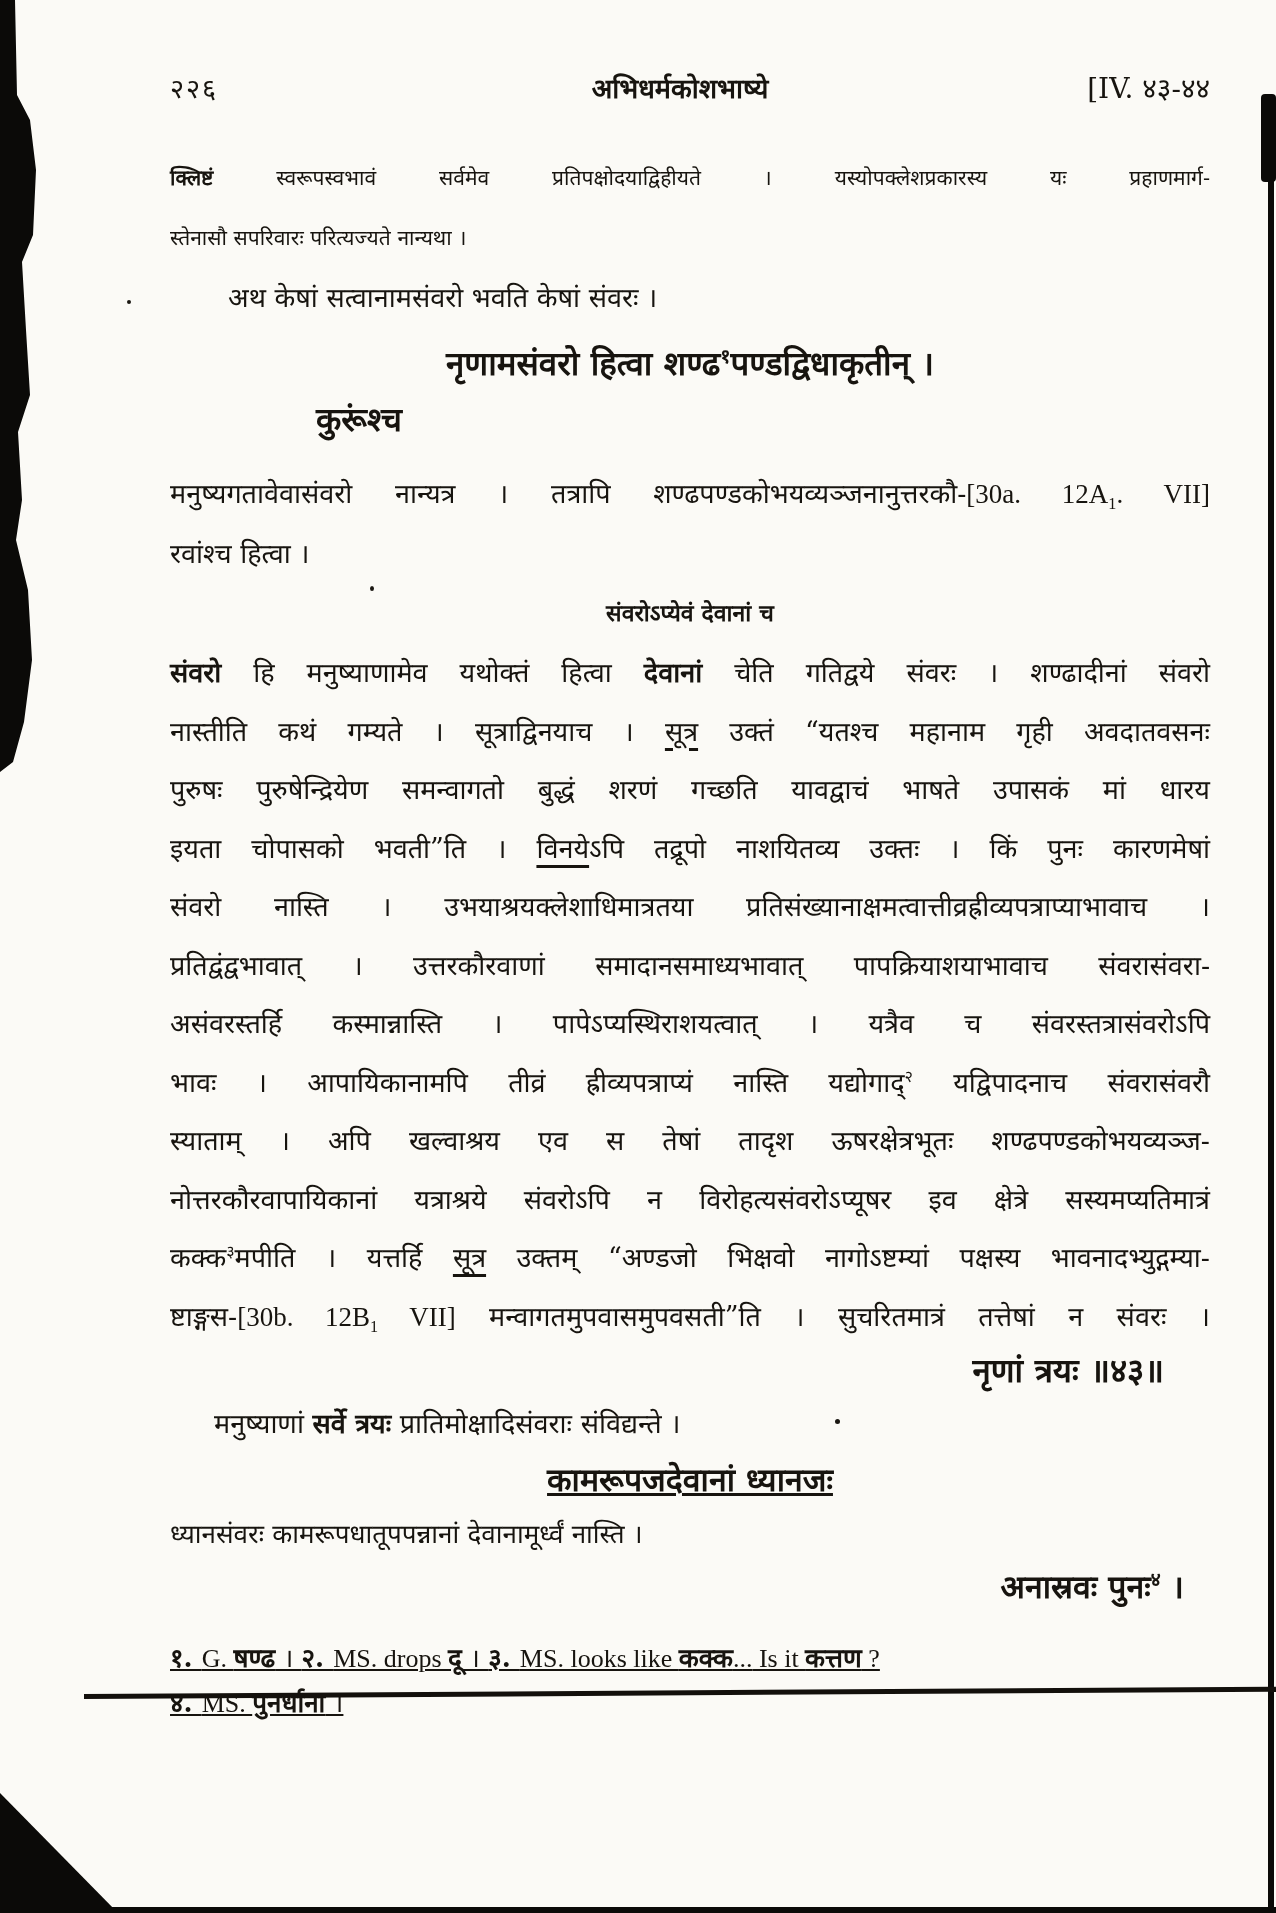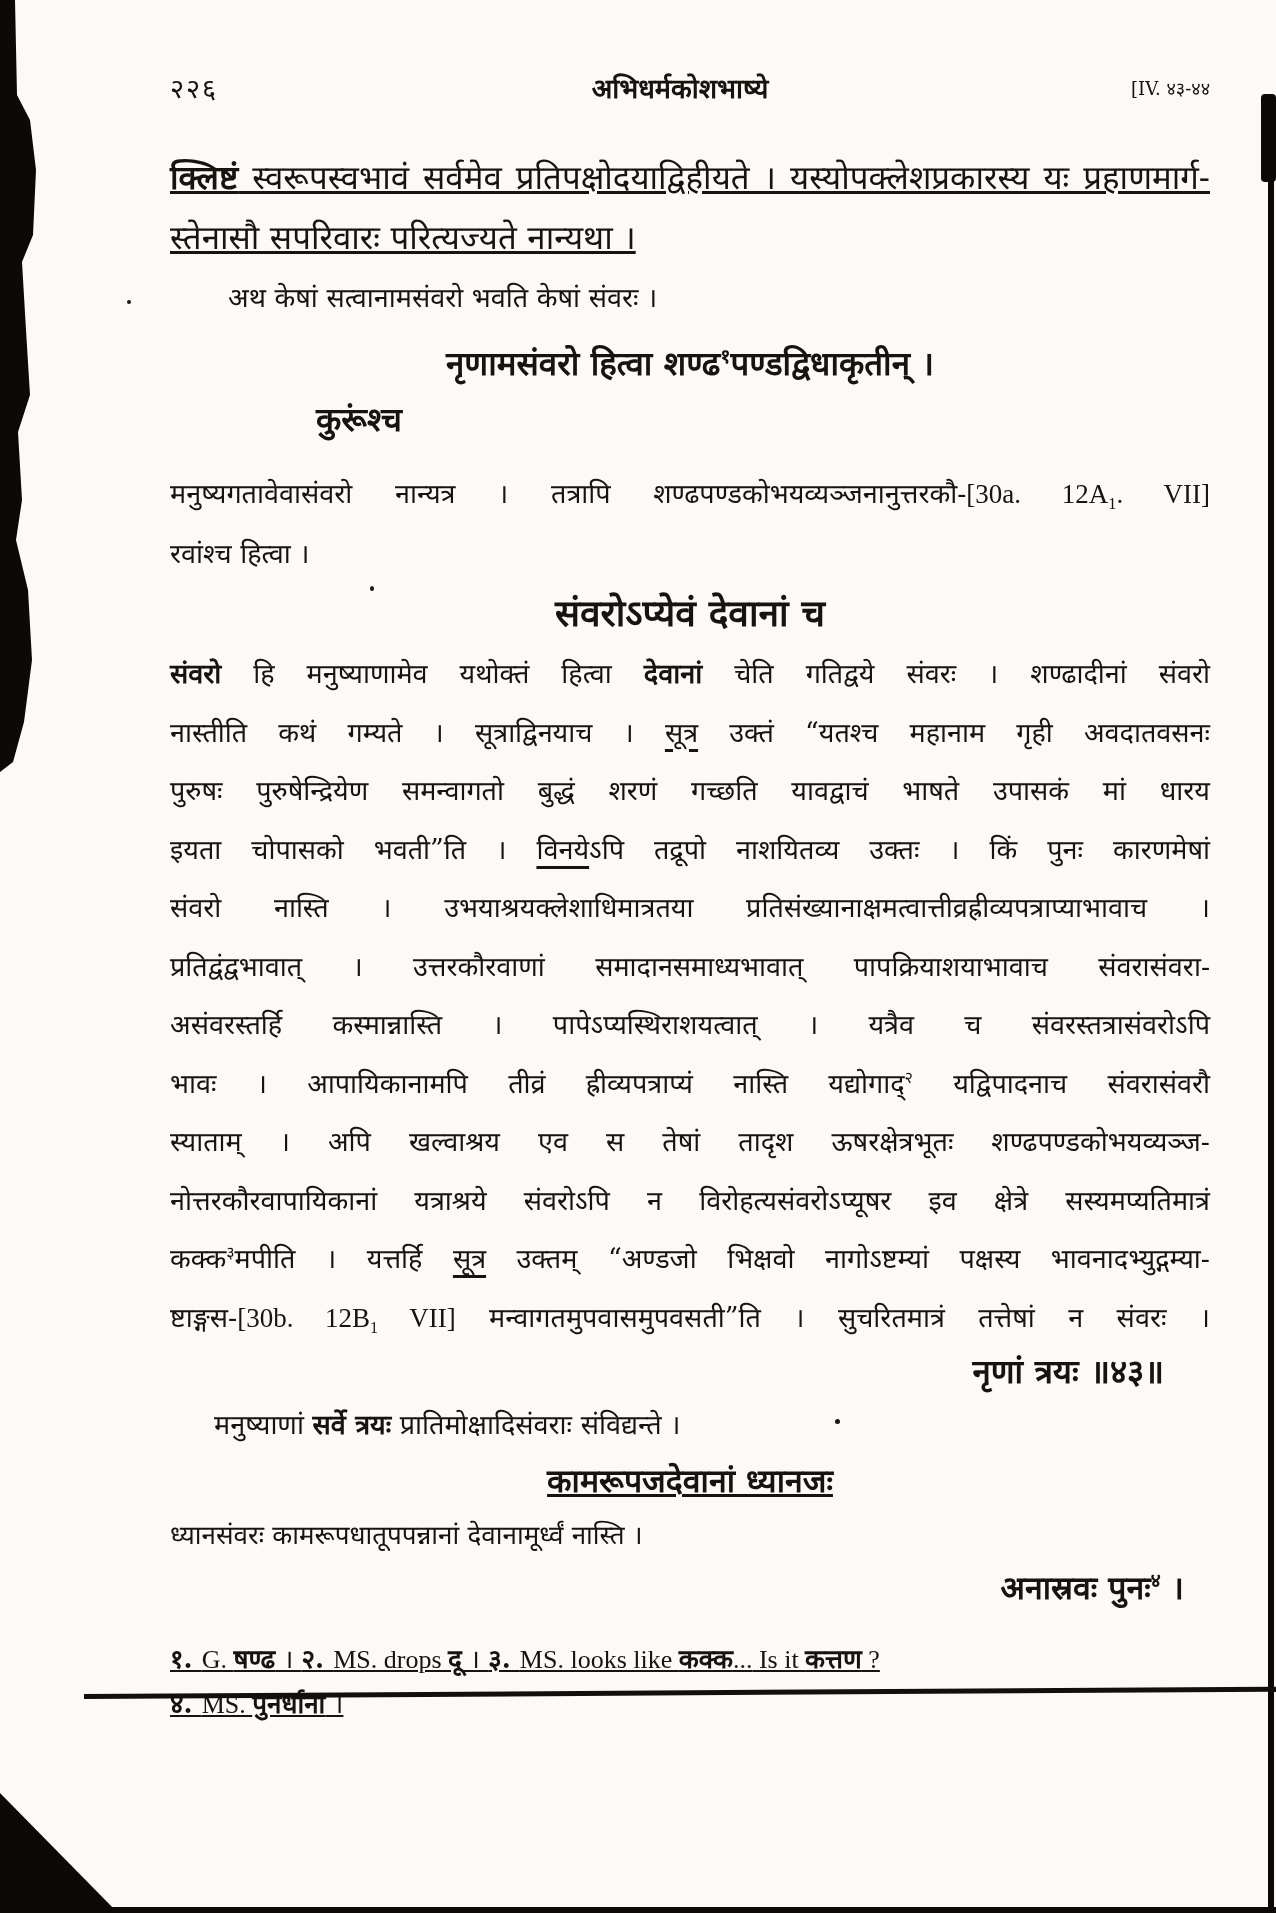--- a/index.html
+++ b/index.html
@@ -9,36 +9,36 @@
     margin:0 auto;
     background:#fbfaf6;
     overflow:hidden;
     font-family:"DejaVu Serif","Liberation Serif",serif;
     color:#17140f;
   }
   .content{position:absolute;left:170px;top:0;width:1040px;}
   .hdr{display:flex;align-items:flex-start;margin-top:70px;font-size:27px;line-height:38px;}
   .hdr-left{width:210px;letter-spacing:2px;}
   .hdr-center{flex:1;text-align:center;font-weight:bold;}
-  .hdr-right{width:230px;text-align:right;font-size:18px;}
+  .hdr-right{width:230px;text-align:right;font-size:28px;}
   .tl{min-height:1em;}
   .just{text-align:justify;text-align-last:justify;}
   .lft{text-align:left;}
   .ctr{text-align:center;}
   .rgt{text-align:right;}
   .b{font-weight:bold;}
   .u{text-decoration:underline;text-decoration-thickness:2.5px;text-underline-offset:7px;}
   .sup{vertical-align:super;font-size:60%;line-height:0;}
   .sub{vertical-align:sub;font-size:60%;line-height:0;}
   .lat{font-family:"Liberation Serif","DejaVu Serif",serif;}
-  #p1{margin-top:40px;font-size:33px;line-height:60px;text-decoration:underline;}
+  #p1{margin-top:40px;font-size:21px;line-height:60px;}
   #p2{font-size:27px;line-height:60px;padding-left:58px;}
   #verse{margin-top:8px;font-size:33px;line-height:56px;}
   #p3{margin-top:16px;font-size:27px;line-height:60px;}
-  #h2{margin-top:2px;font-size:37px;line-height:54px;}
+  #h2{margin-top:2px;font-size:23px;line-height:54px;}
   #mp{margin-top:4px;font-size:27px;line-height:58.5px;}
   #k43{font-size:33px;line-height:50px;padding-right:46px;}
   #p4{font-size:27px;line-height:56px;margin-left:44px;}
   #h3{margin-top:2px;font-size:32px;line-height:52px;text-decoration:underline;}
   #p5{font-size:26px;line-height:56px;}
   #k44{font-size:32px;line-height:50px;padding-right:26px;}
   #fns{margin-top:24px;font-size:26px;line-height:44px;text-decoration:underline;}
   .rule{
     position:absolute;left:84px;right:0;top:1694px;height:5px;
     background:#13100c;transform:rotate(-0.35deg);transform-origin:left center;

